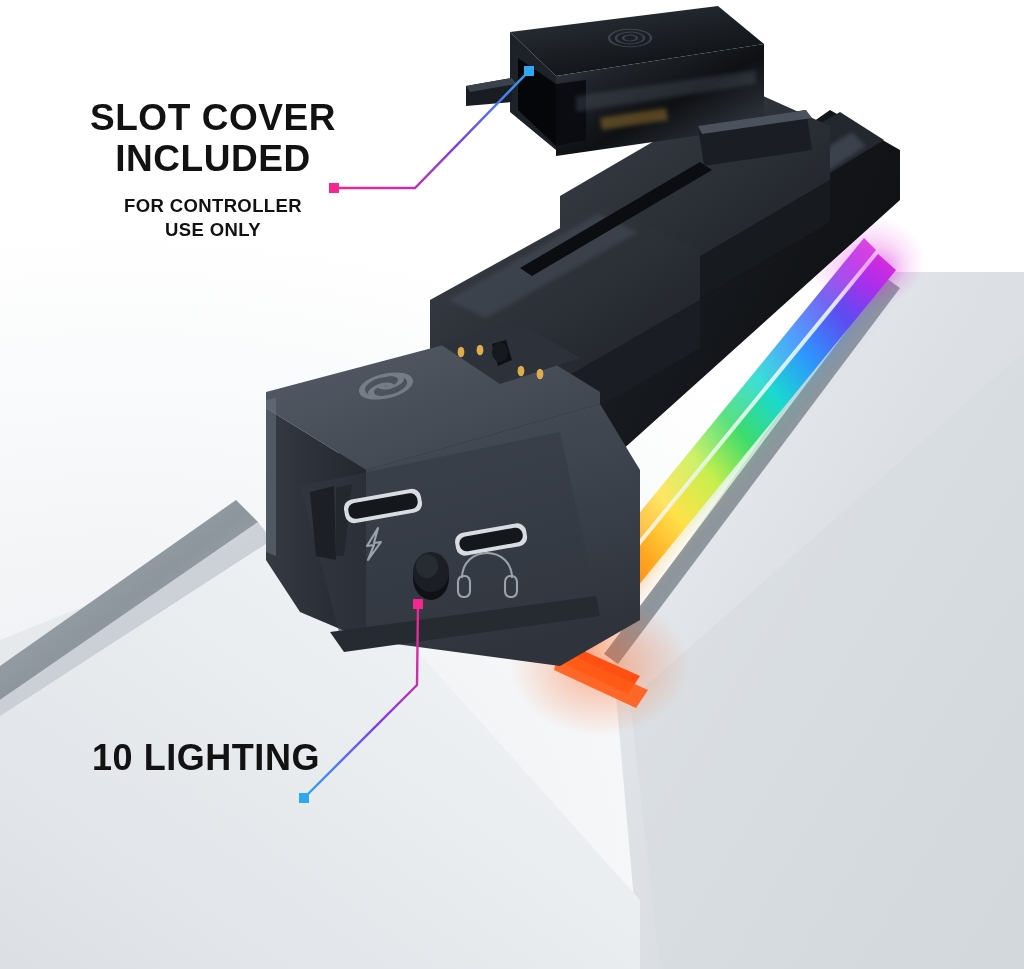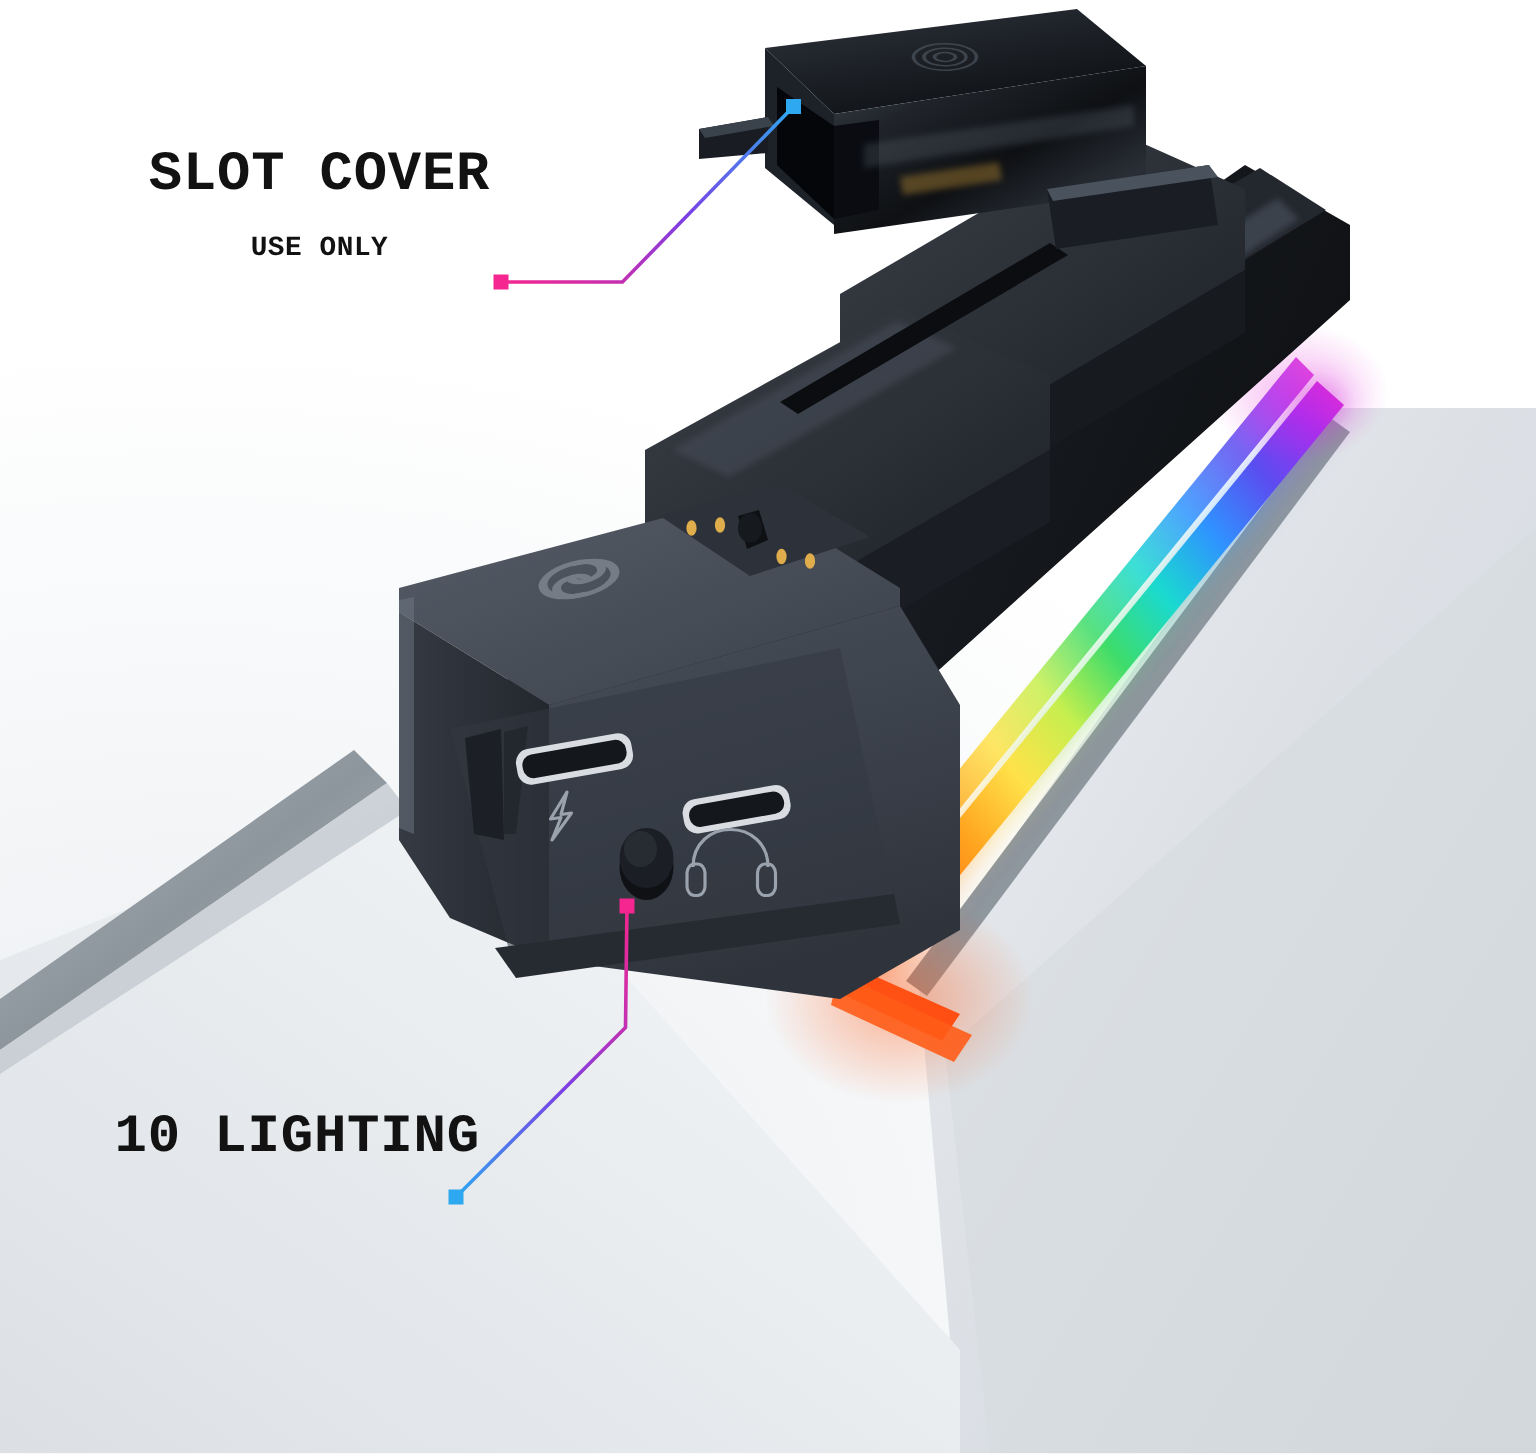--- a/index.html
+++ b/index.html
@@ -15,21 +15,21 @@
   .bg-wash{position:absolute;inset:0;
     background:
       radial-gradient(120% 90% at 12% 88%, #e9ecef 0%, #f4f6f8 38%, #ffffff 72%),
       linear-gradient(180deg,#ffffff 0%,#ffffff 55%,#f7f8fa 100%);
   }
 
   
   svg.scene{position:absolute;left:0;top:0;width:1024px;height:969px;display:block;}
 
   
-  .callout{position:absolute;color:#121212;letter-spacing:.012em;font-family:Liberation Mono, monospace;}
+  .callout{position:absolute;color:#121212;letter-spacing:.012em;}
   .callout .big{
     font-size:37px;font-weight:700;line-height:1.12;text-transform:uppercase;
     letter-spacing:.015em;
   }
   .callout .sub{
     font-size:18.5px;font-weight:700;line-height:1.28;text-transform:uppercase;
     letter-spacing:.02em;margin-top:14px;
   }
   #callout-slot-cover{left:88px;top:97px;width:250px;text-align:center;}
   #callout-lighting{left:72px;top:738px;width:248px;text-align:right;}
@@ -310,20 +310,22 @@
     </g>
     <g>
       <polyline points="418,604 417,685 304,798" fill="none" stroke="url(#leadBot)" stroke-width="2.4"></polyline>
       <rect x="413" y="599" width="10" height="10" fill="#f5268f"></rect>
       <rect x="299" y="793" width="10" height="10" fill="#2ea8f0"></rect>
     </g>
   </svg>
 
   <div class="callout" id="callout-slot-cover">
     <div class="big">SLOT COVER</div>
-    <div class="sub" style="margin-top:16px">USE ONLY</div>
+    <div class="big">INCLUDED</div>
+    <div class="sub">FOR CONTROLLER</div>
+    <div class="sub" style="margin-top:0">USE ONLY</div>
   </div>
 
   <div class="callout" id="callout-lighting">
     <div class="big">10 LIGHTING</div>
   </div>
 
 </div>
 
 </body></html>

